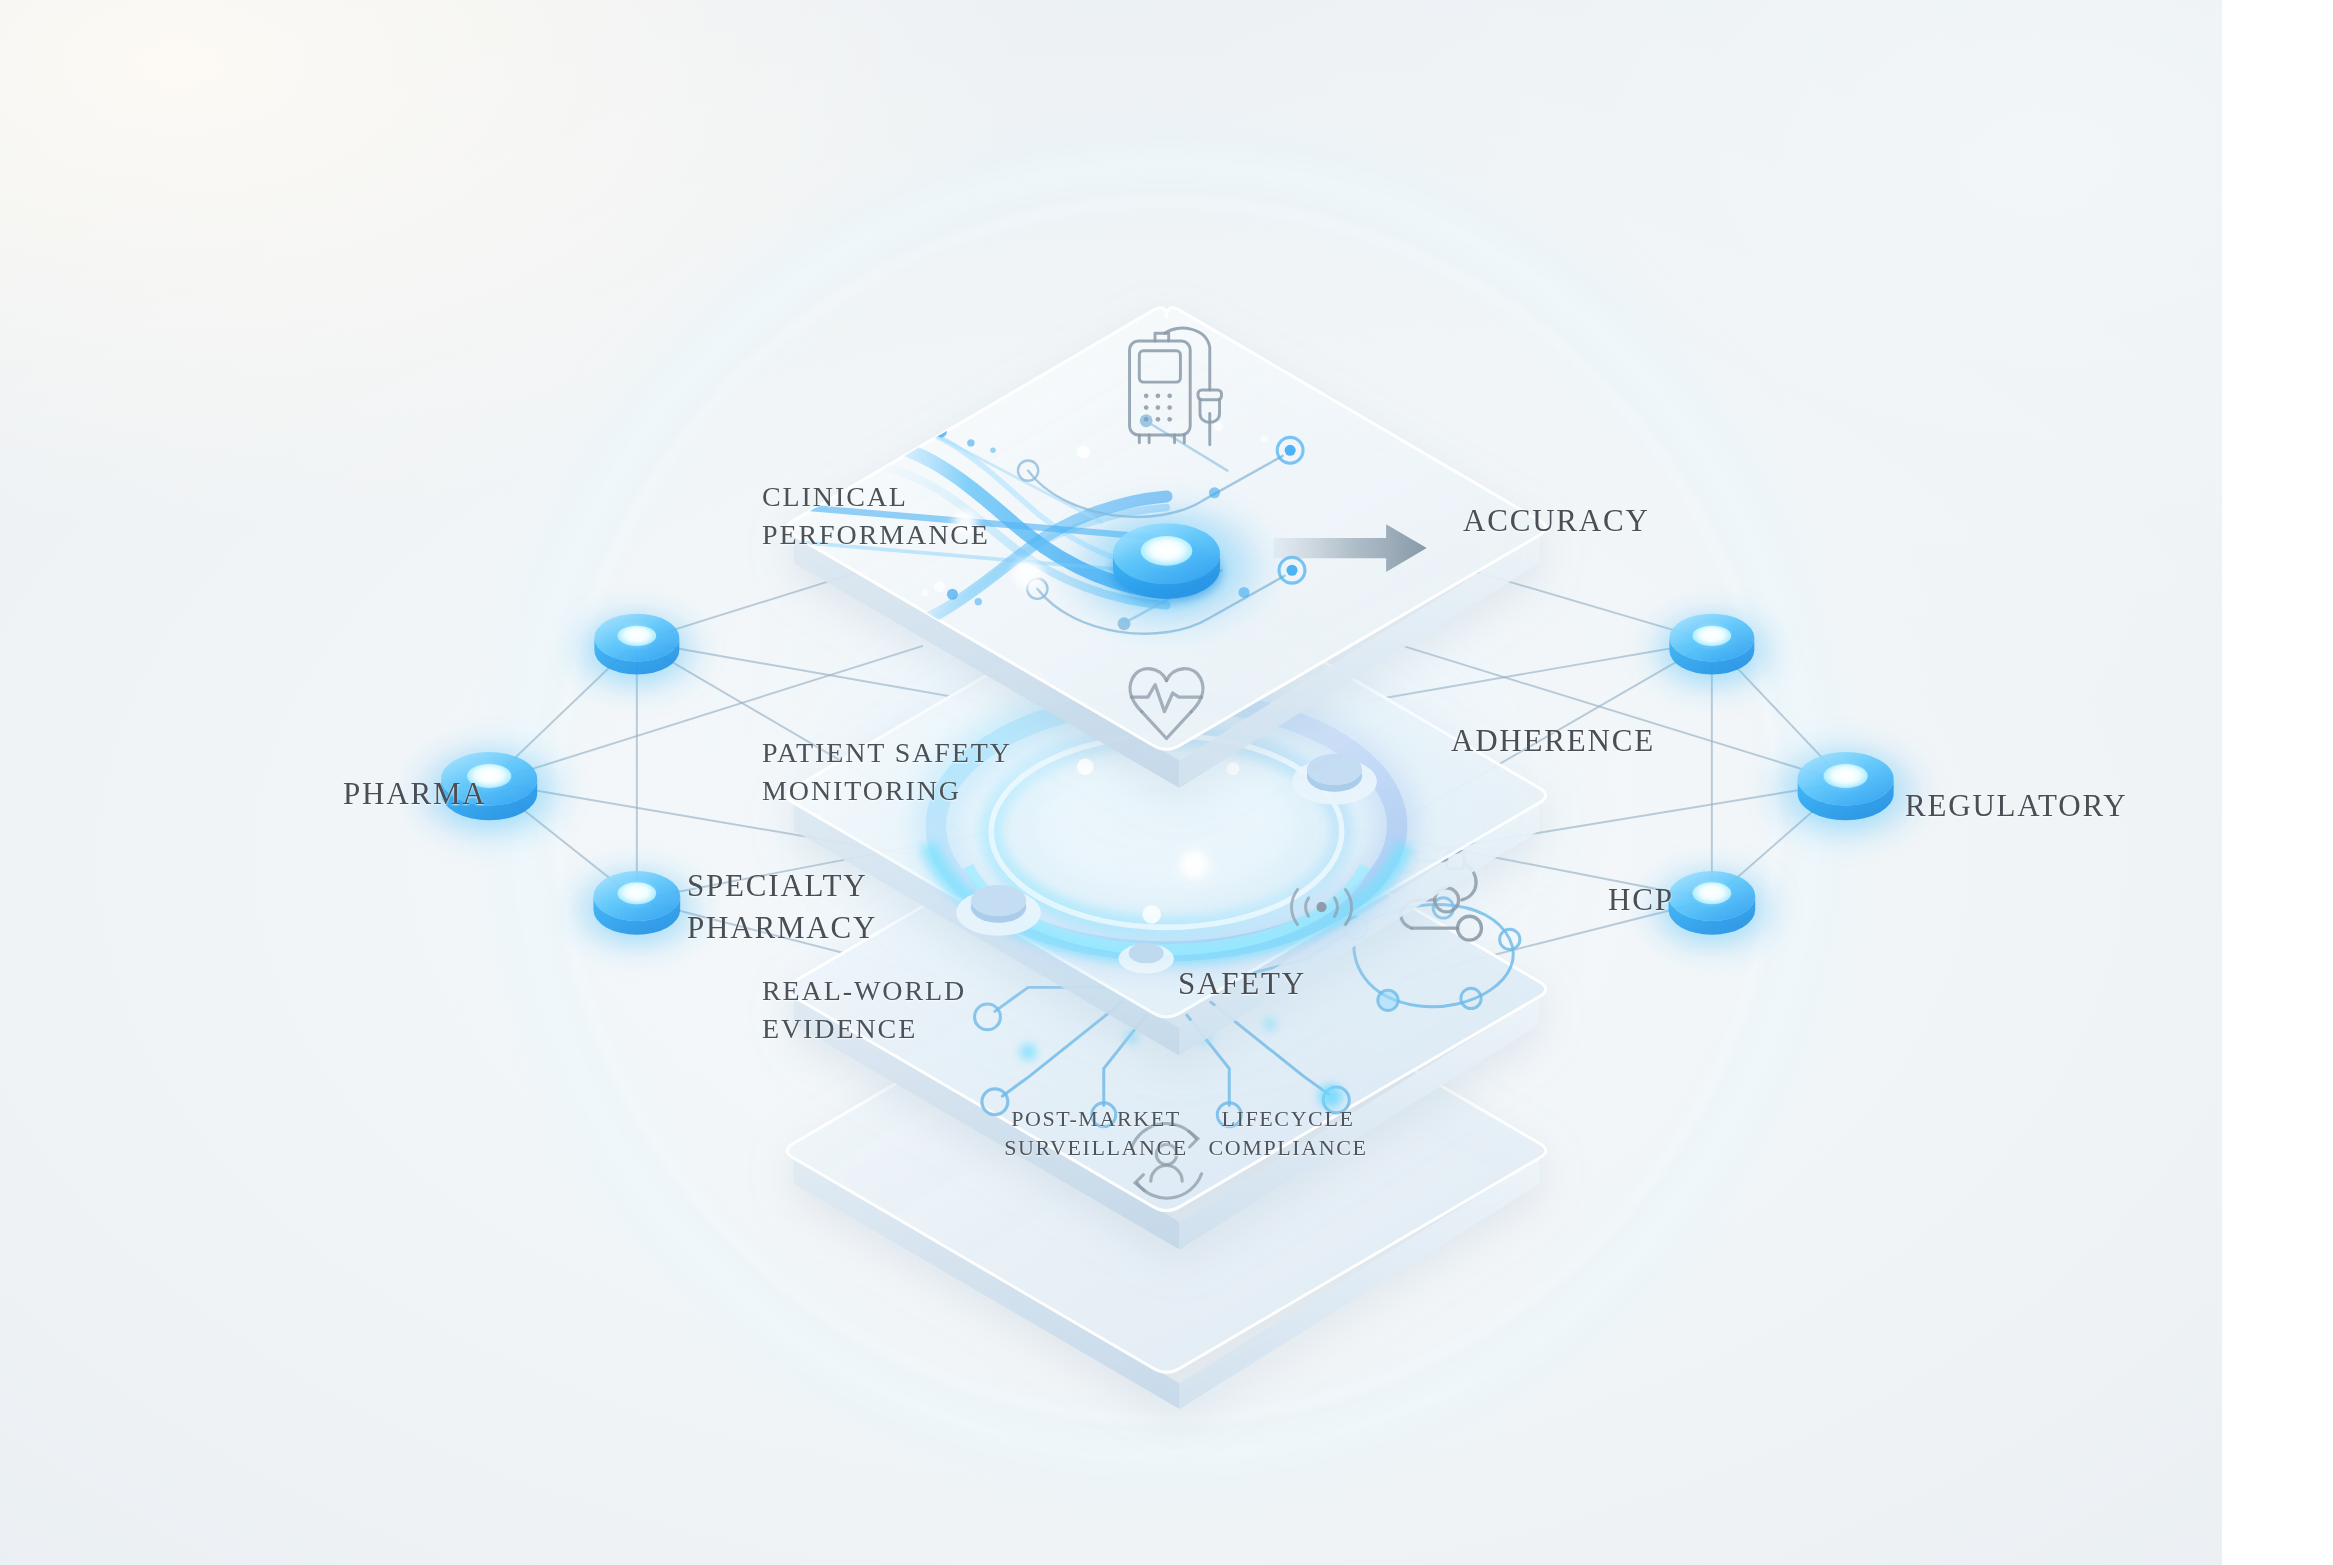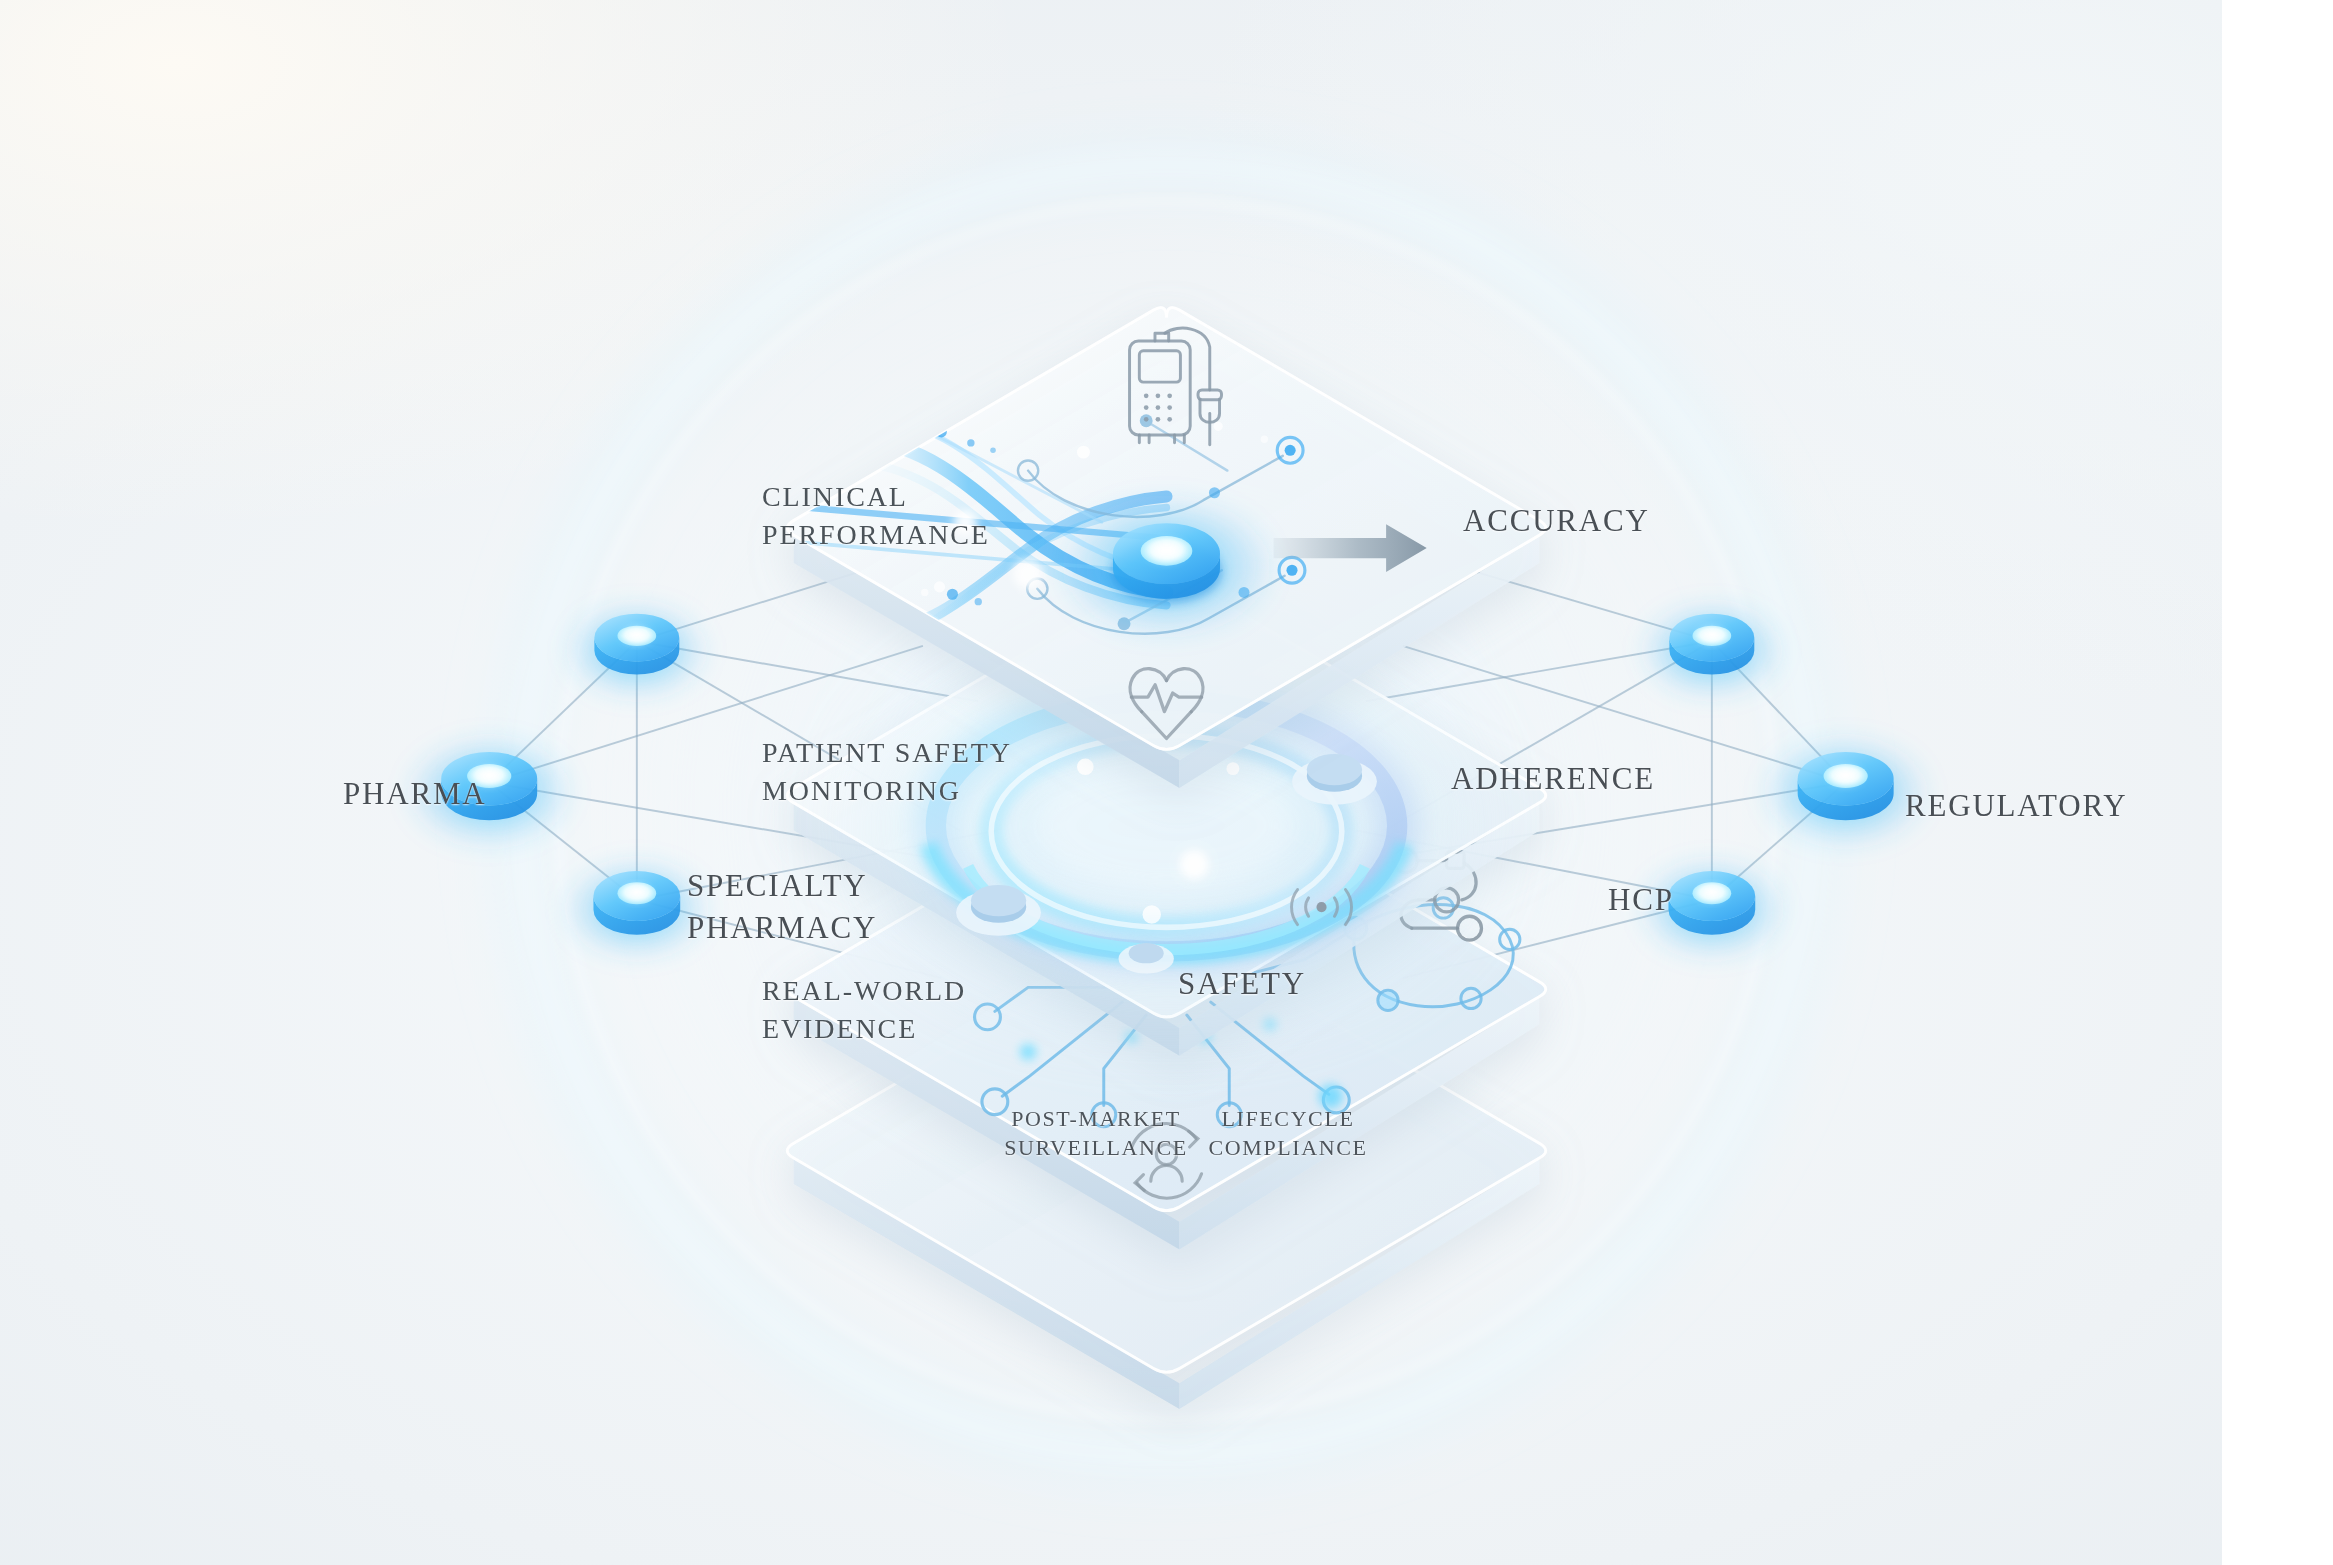--- a/index.html
+++ b/index.html
@@ -482,21 +482,21 @@
 
   <div class="lbl lbl-node" style="left:687px; top:865px;">SPECIALTY
 PHARMACY</div>
 
   <div class="lbl lbl-node" style="left:1905px; top:773px;margin-top:12px;">REGULATORY</div>
 
   <div class="lbl lbl-node" style="left:1608px; top:879px;text-align:right;">HCP</div>
 
   <div class="lbl lbl-node" style="left:1463px; top:500px;">ACCURACY</div>
 
-  <div class="lbl lbl-node" style="left:1451px; top:758px;">ADHERENCE</div>
+  <div class="lbl lbl-node" style="left:1451px; top:720px;">ADHERENCE</div>
 
   <div class="lbl lbl-node" style="left:1178px; top:963px;">SAFETY</div>
 
   <div class="lbl lbl-sub center" style="left:969px; top:1104px; width:194px;margin-left:30px;">POST-MARKET
 SURVEILLANCE</div>
 
   <div class="lbl lbl-sub center" style="left:1191px; top:1104px; width:194px;">LIFECYCLE
 COMPLIANCE</div>
 
 </div>

